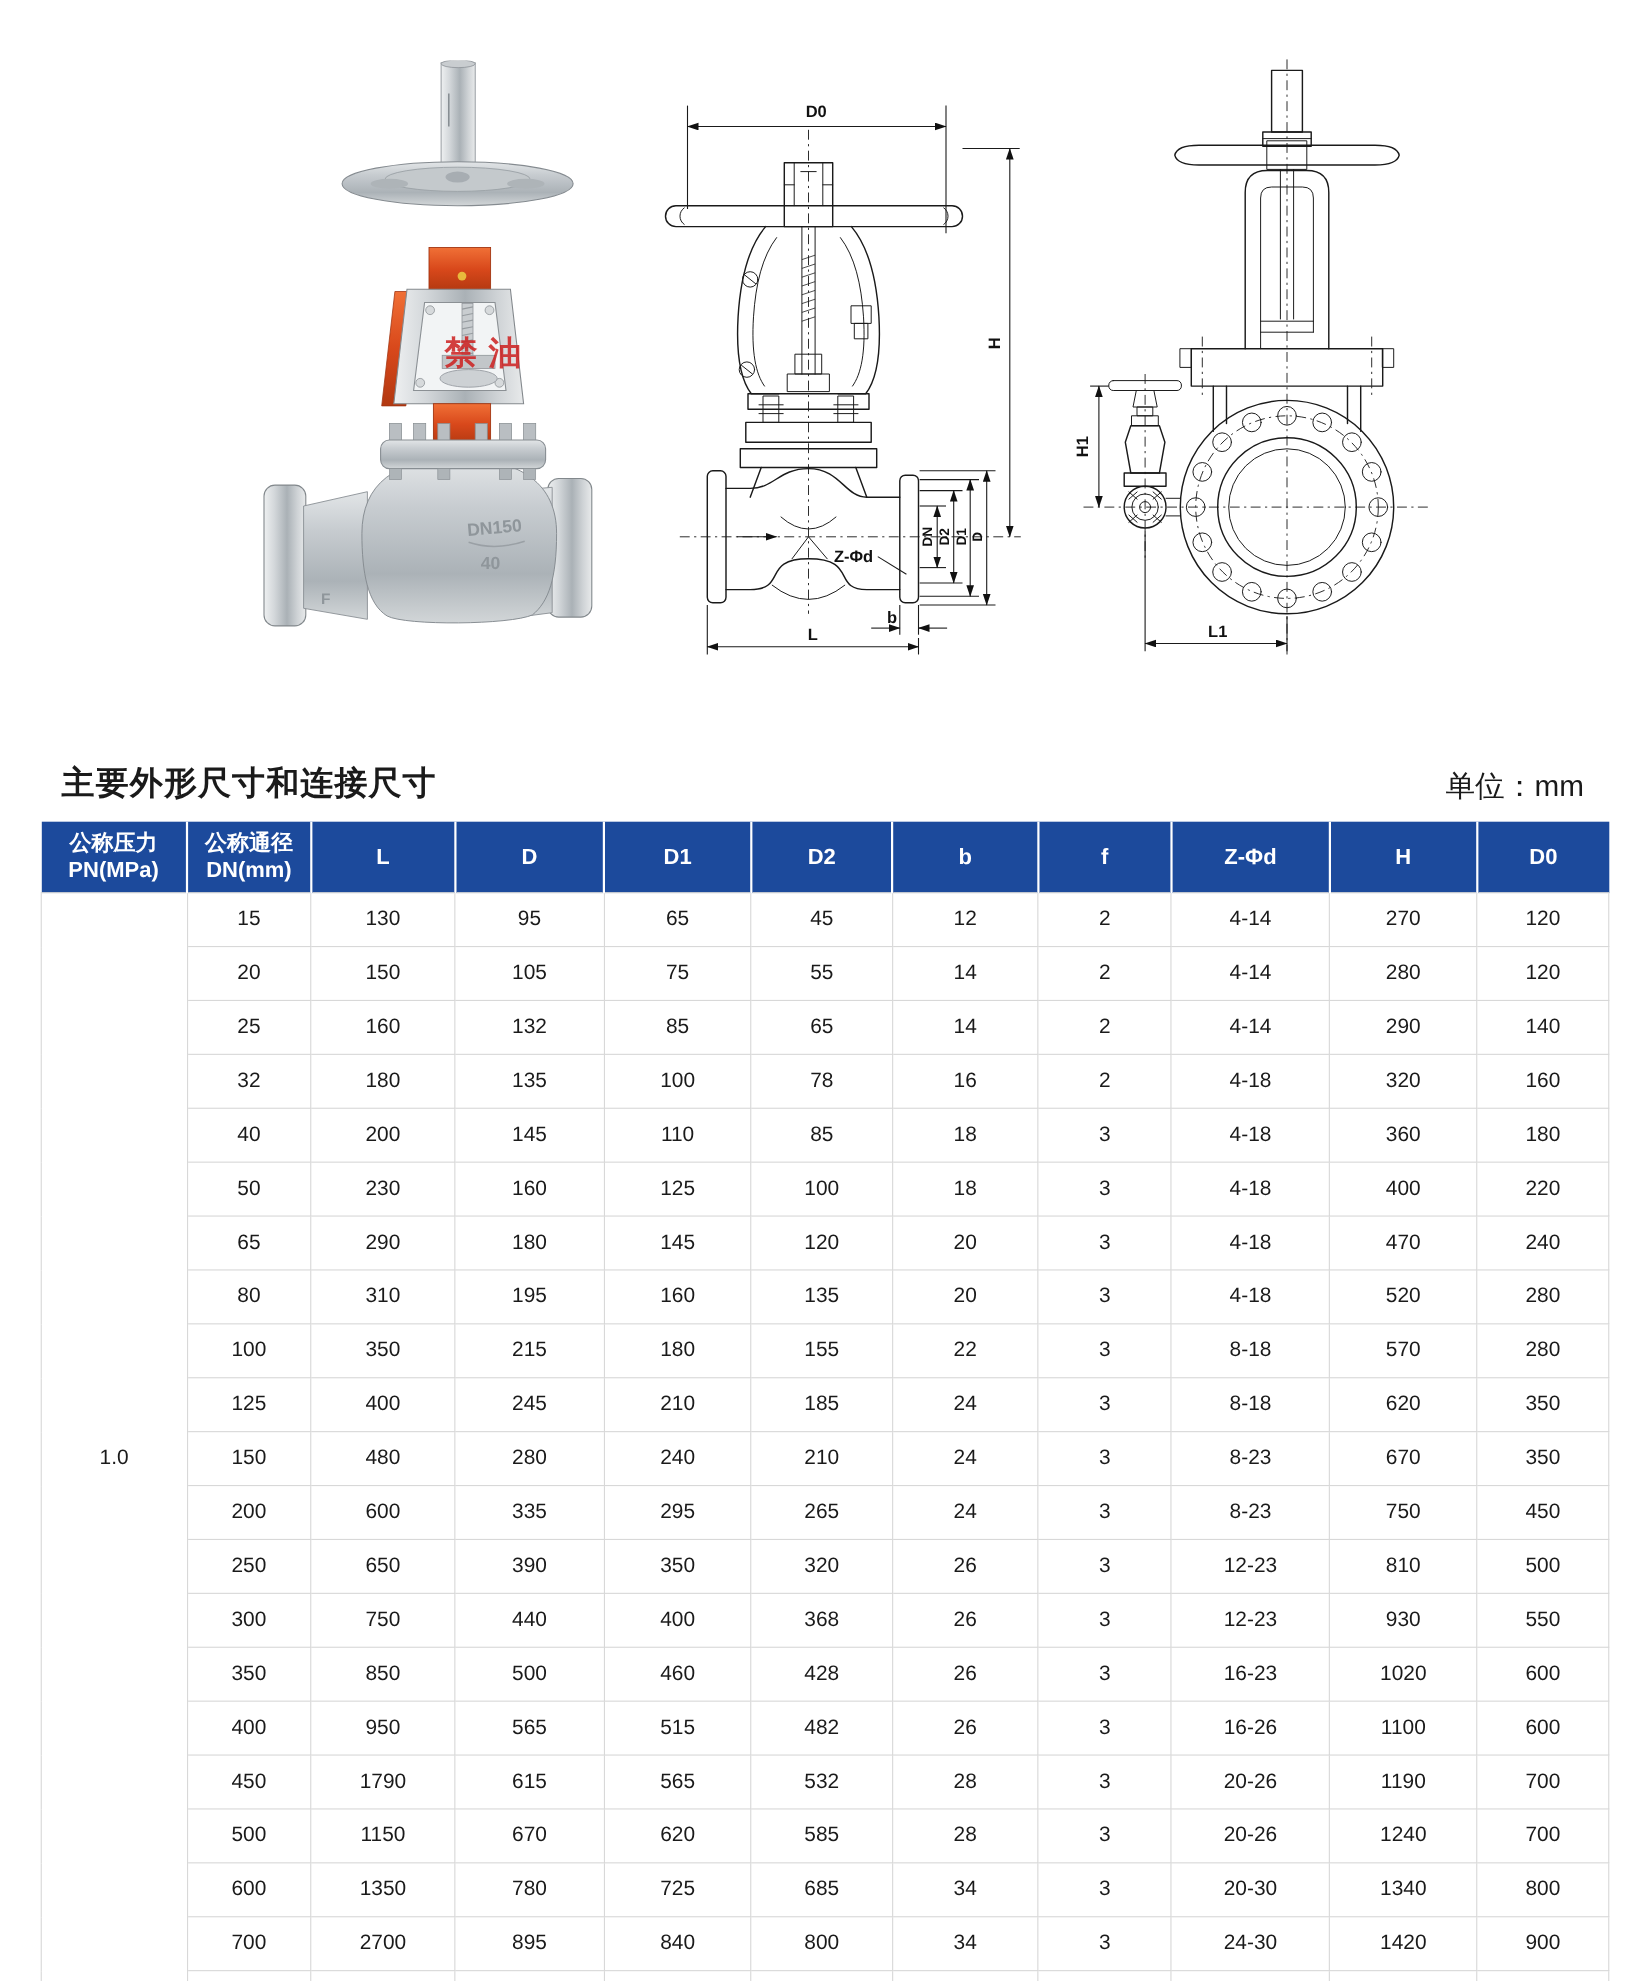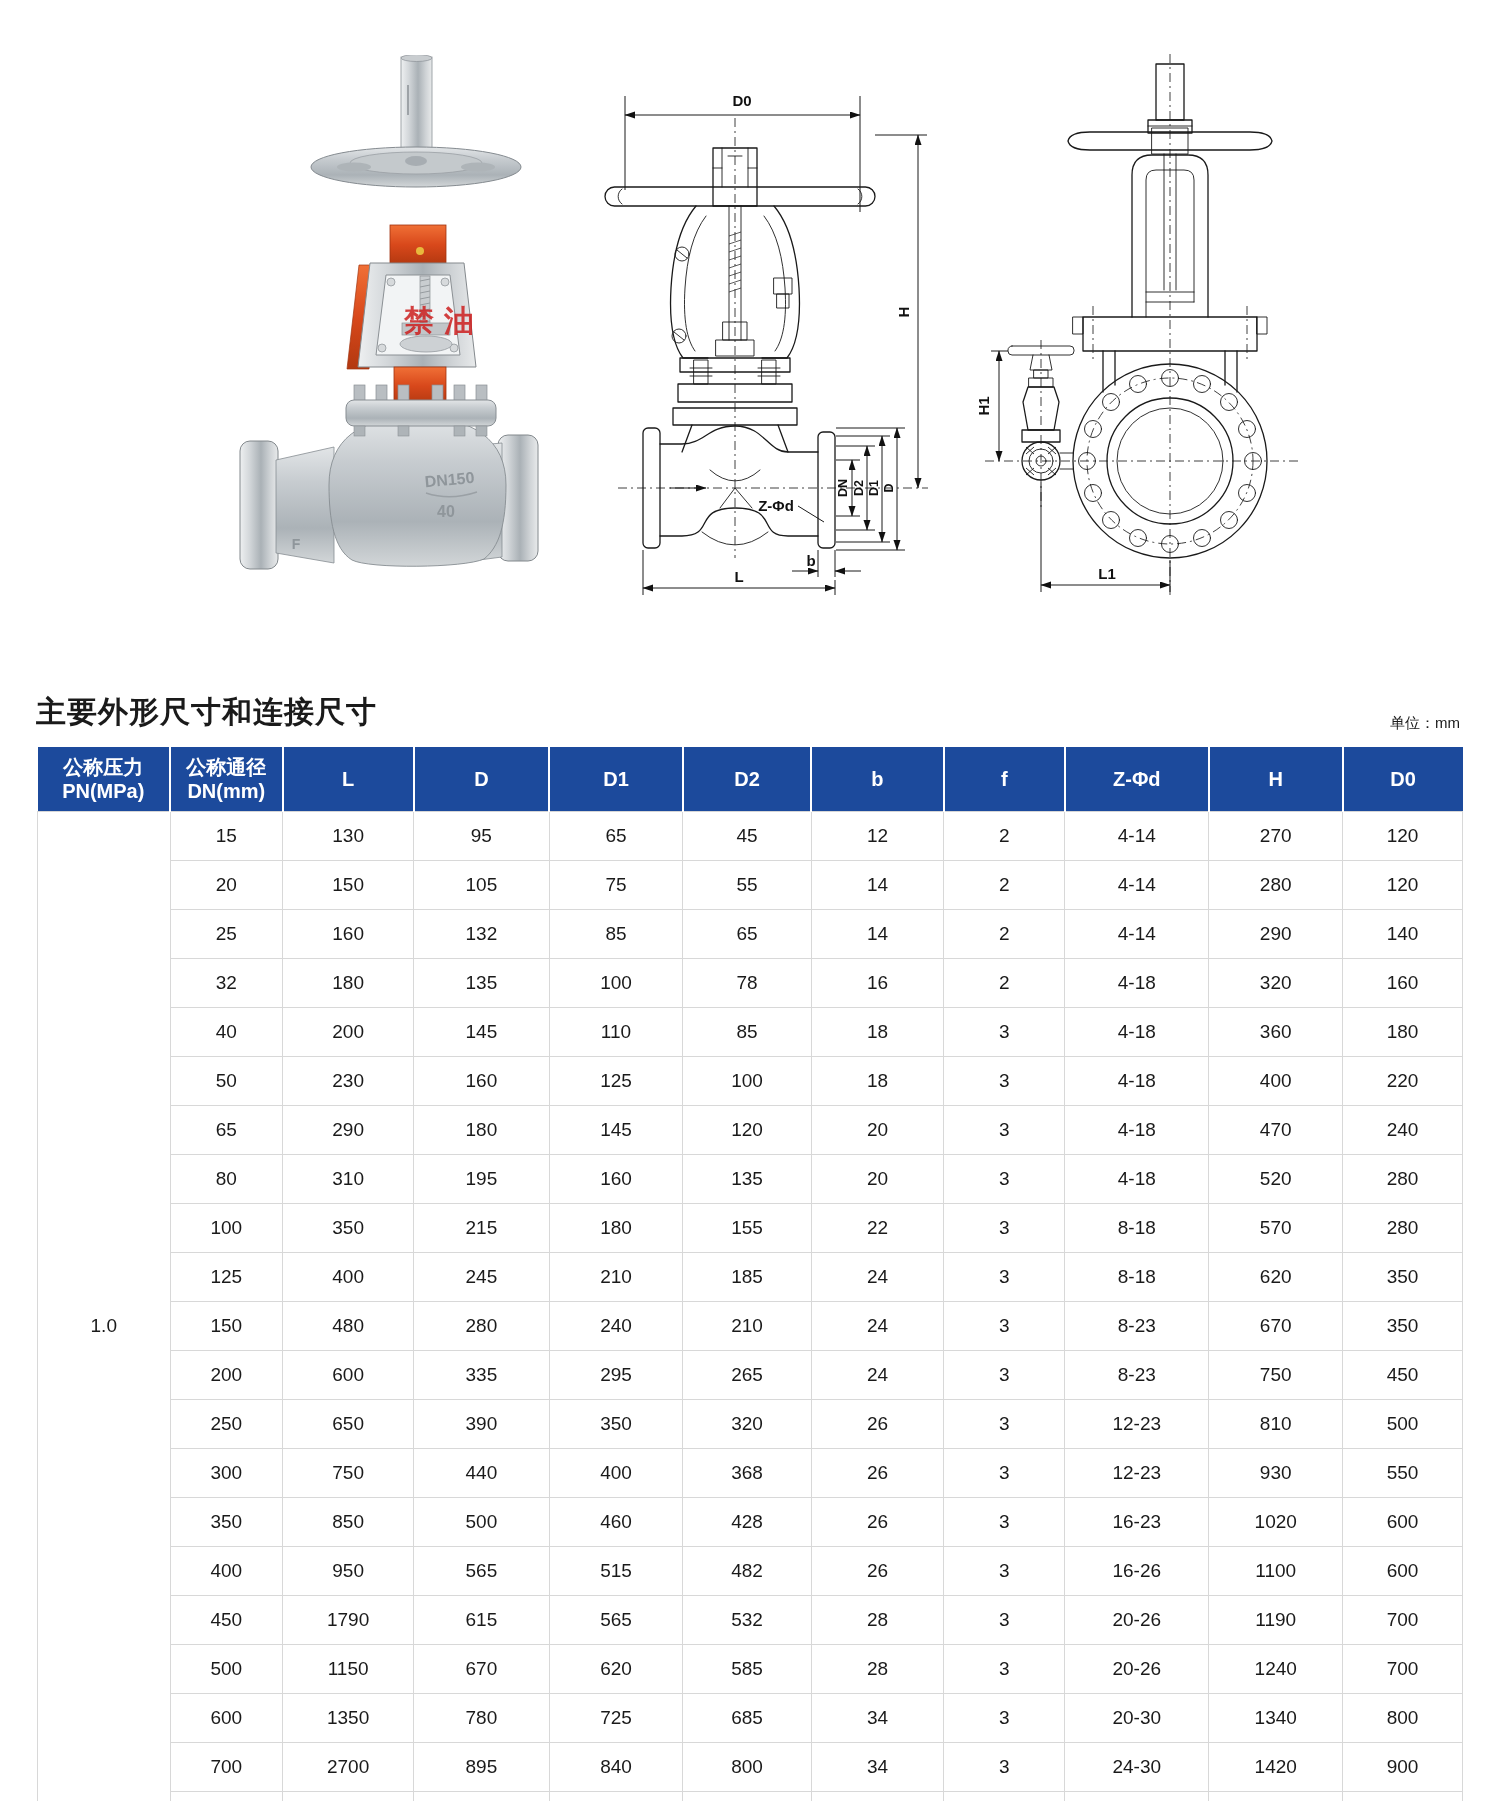--- a/index.html
+++ b/index.html
@@ -1,22 +1,22 @@
 <!DOCTYPE html>
 <html><head>
 <meta charset="utf-8">
 <style>
   html,body{margin:0;padding:0;background:#ffffff;}
   body{width:1500px;height:1801px;overflow:hidden;font-family:"Liberation Sans",sans-serif;color:#1a1a1a;position:relative;}
   .hero{position:relative;width:1500px;height:648px;}
   .photo-wrap{position:absolute;left:234px;top:55px;width:310px;height:515px;}
   .draw-wrap{position:absolute;left:530px;top:40px;width:780px;height:580px;}
-  .section-head{display:flex;justify-content:space-between;align-items:flex-end;padding:0 36px;margin-top:44px;}
+  .section-head{display:flex;justify-content:space-between;align-items:flex-end;padding:0 56px;margin-top:44px;}
   .section-title{font-size:30px;font-weight:bold;letter-spacing:1px;}
-  .unit-label{font-size:15px;padding-right:4px;}
+  .unit-label{font-size:27px;padding-right:4px;}
   .dim-table-wrap{margin:14px 37px 0 37px;}
   table.dims{width:100%;border-collapse:collapse;table-layout:fixed;}
   table.dims th{background:#1c4a9c;color:#ffffff;font-size:20px;font-weight:bold;height:62px;text-align:center;vertical-align:middle;white-space:pre-line;line-height:1.22;border-right:2px solid #ffffff;border-bottom:1px solid #d6d6d6;}
   table.dims th:last-child{border-right:none;}
   table.dims td{border:1px solid #d8d8d8;text-align:center;vertical-align:middle;font-size:19px;height:46px;background:#ffffff;}
   table.dims td.pn-cell{font-size:19px;}
   
   .ln{fill:none;stroke:#1a1a1a;stroke-width:1.3;stroke-linejoin:round;stroke-linecap:round;}
   .th{stroke-width:0.9;}
   .cl{fill:none;stroke:#2a2a2a;stroke-width:0.9;stroke-dasharray:9 4 2 4;}

